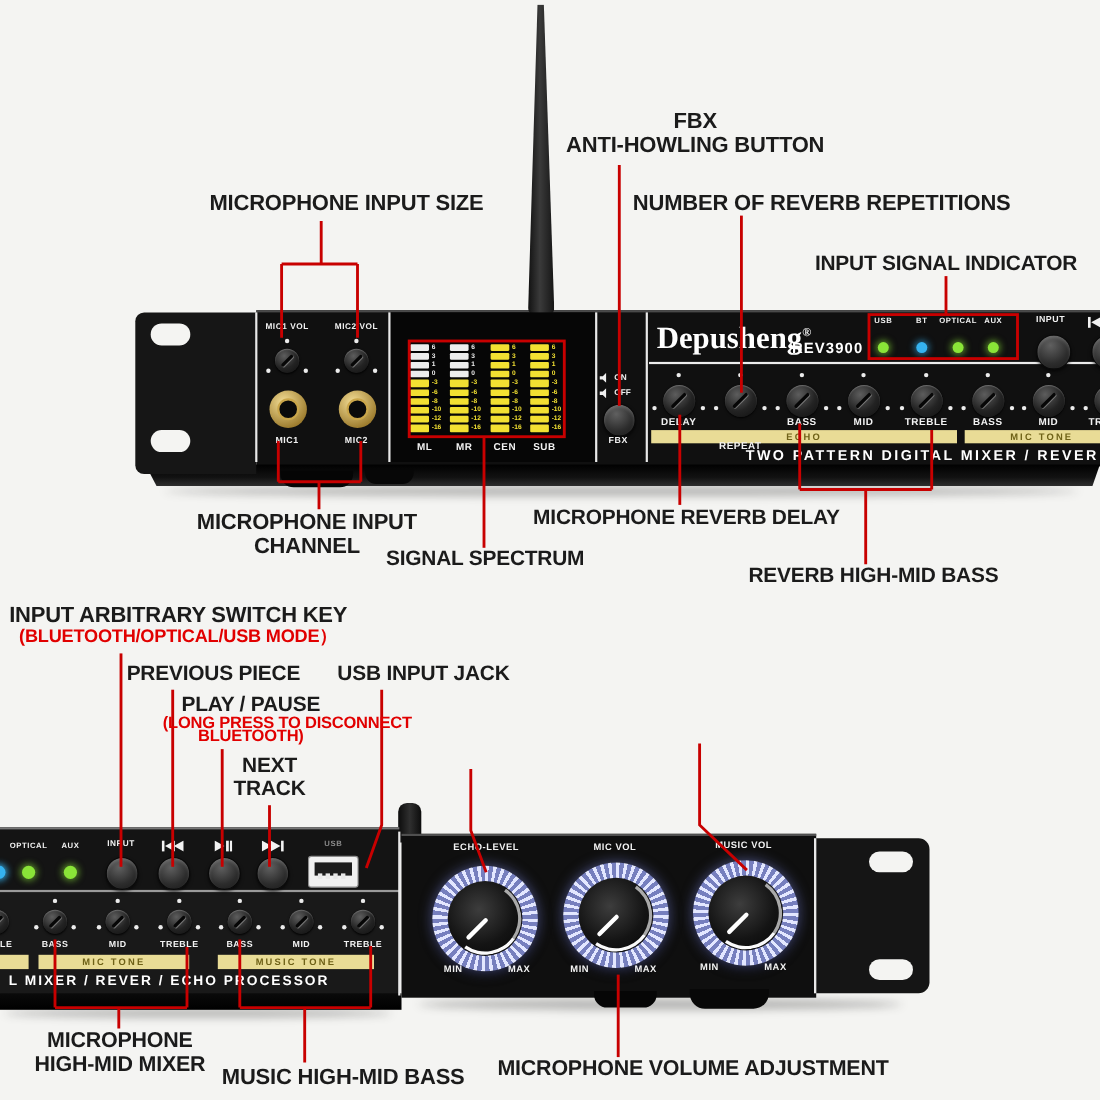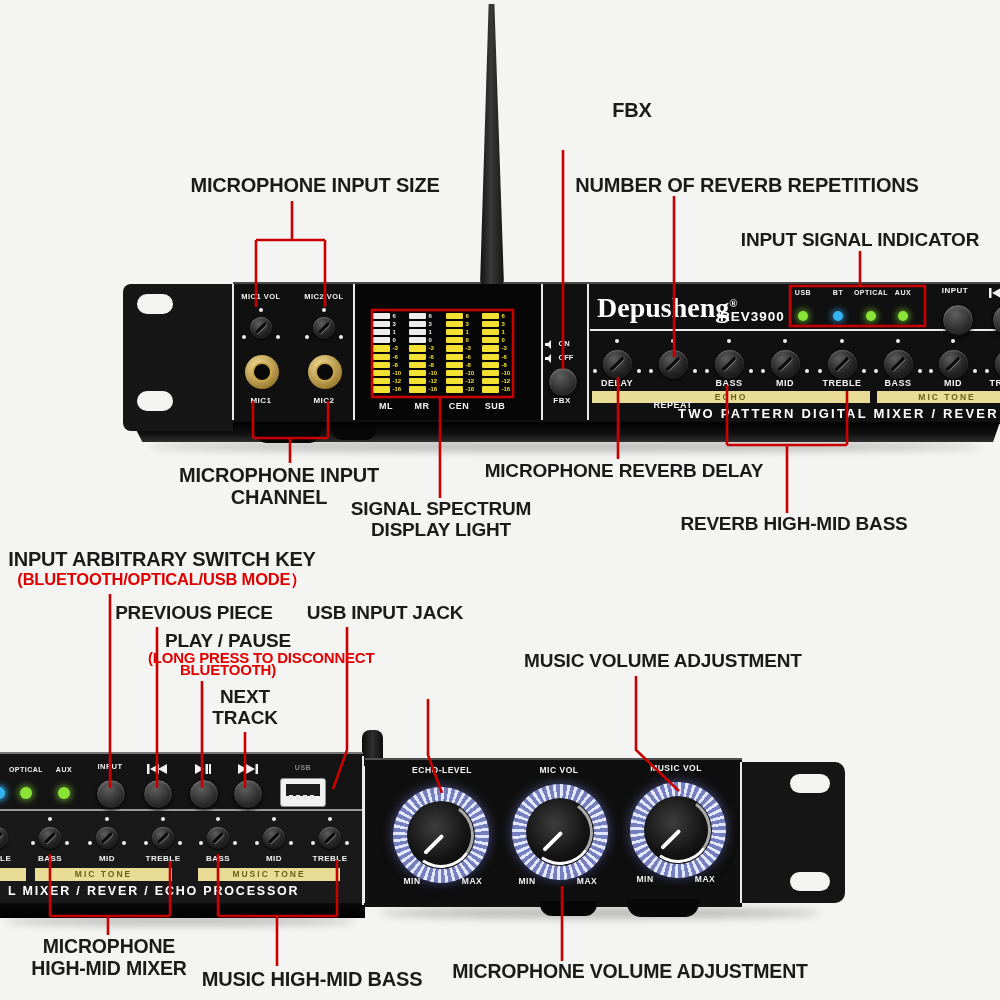--- a/index.html
+++ b/index.html
@@ -239,34 +239,34 @@
       <path d="M218,854 V916 M337,860 V916 M218,916 H337 M277,916 V966"></path>
       <path d="M562,886 V961"></path>
     </g>
   </svg>
 
   <div class="ann" style="left:187px;top:174px;width:256px;">
     <div>MICROPHONE INPUT SIZE</div>
   </div>
   <div class="ann" style="left:500px;top:99px;width:264px;">
     <div>FBX</div>
+    <div>ANTI-HOWLING BUTTON</div>
   </div>
   <div class="ann" style="left:573px;top:174px;width:348px;">
     <div>NUMBER OF REVERB REPETITIONS</div>
   </div>
   <div class="ann" style="left:728px;top:229px;width:264px;font-size:19px;">
     <div>INPUT SIGNAL INDICATOR</div>
   </div>
   <div class="ann" style="left:158px;top:464px;width:242px;">
     <div>MICROPHONE INPUT</div>
     <div>CHANNEL</div>
   </div>
   <div class="ann" style="left:331px;top:498px;width:220px;font-size:19px;">
     <div>SIGNAL SPECTRUM</div>
-    <div>DISPLAY LIGHT</div>
   </div>
   <div class="ann" style="left:478px;top:460px;width:292px;font-size:19px;">
     <div>MICROPHONE REVERB DELAY</div>
   </div>
   <div class="ann" style="left:674px;top:513px;width:240px;font-size:19px;">
     <div>REVERB HIGH-MID BASS</div>
   </div>
   <div class="ann" style="left:6px;top:548px;width:312px;">
     <div>INPUT ARBITRARY SWITCH KEY</div>
     <div class="ann-red" style="font-size:16.5px;">(BLUETOOTH/OPTICAL/USB MODE）</div>
@@ -280,23 +280,20 @@
   <div class="ann" style="left:158px;top:630px;width:140px;font-size:19px;">
     <div>PLAY / PAUSE</div>
   </div>
   <div class="ann ann-red" style="left:148px;top:652px;width:160px;font-size:15px;line-height:11.5px;">
     <div>(LONG PRESS TO DISCONNECT</div>
     <div>BLUETOOTH)</div>
   </div>
   <div class="ann" style="left:207px;top:686px;width:76px;font-size:19px;">
     <div>NEXT</div>
     <div>TRACK</div>
-  </div>
-  <div class="ann" style="left:524px;top:650px;width:260px;font-size:19px;">
-    <div>MUSIC VOLUME ADJUSTMENT</div>
   </div>
   <div class="ann" style="left:28px;top:936px;width:162px;font-size:19.5px;">
     <div>MICROPHONE</div>
     <div>HIGH-MID MIXER</div>
   </div>
   <div class="ann" style="left:198px;top:968px;width:228px;">
     <div>MUSIC HIGH-MID BASS</div>
   </div>
   <div class="ann" style="left:452px;top:961px;width:356px;font-size:19.5px;">
     <div>MICROPHONE VOLUME ADJUSTMENT</div>

